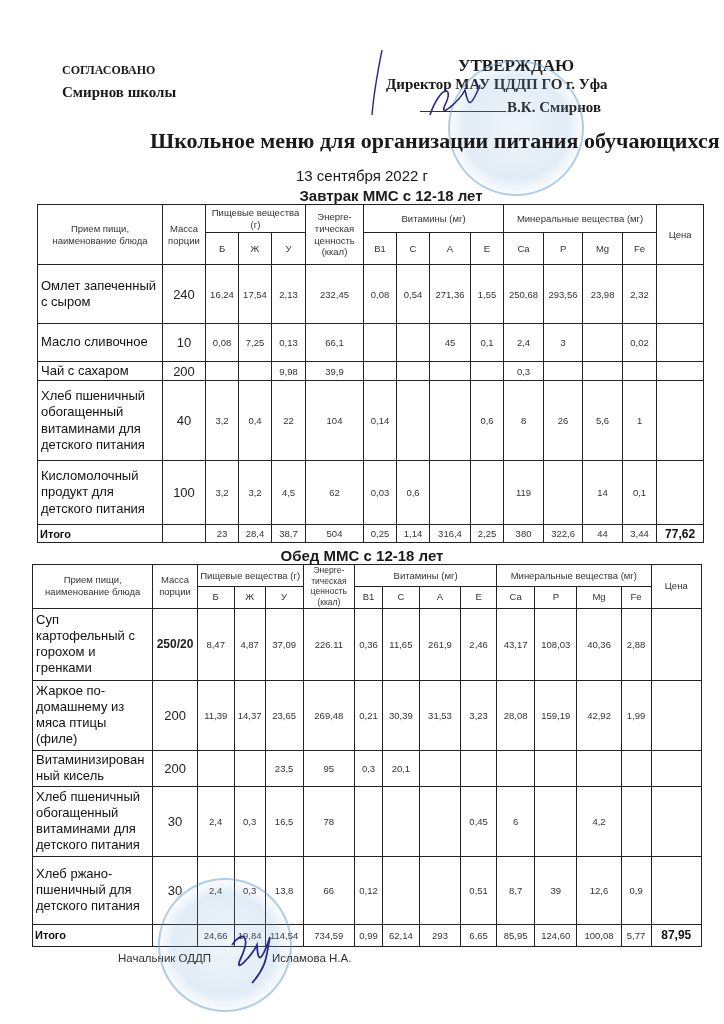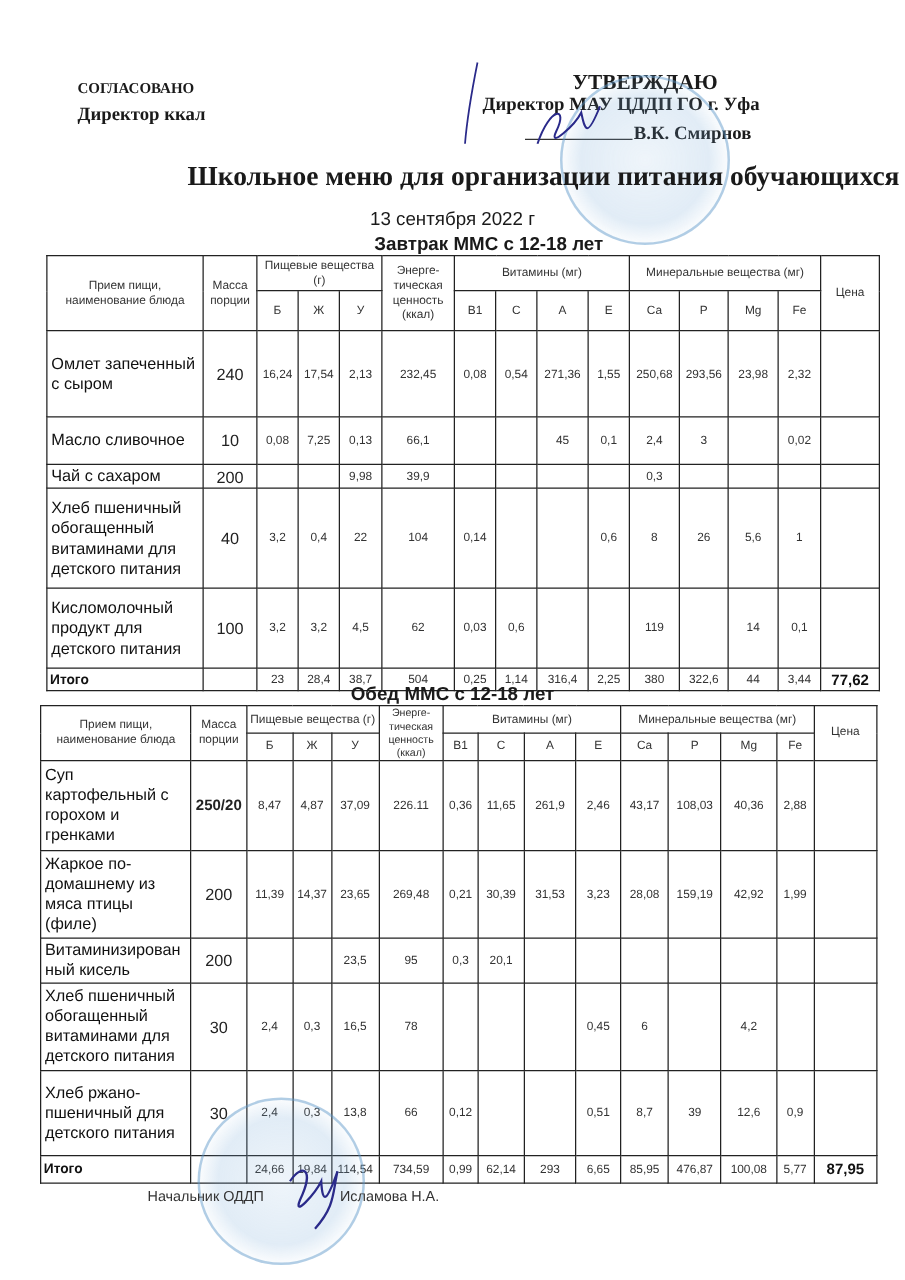--- a/index.html
+++ b/index.html
@@ -24,21 +24,21 @@
   table.menu td.total-label { font-size:11px; font-weight:bold; text-align:left; color:#111; }
   table.menu td.price { font-size:12px; font-weight:bold; color:#111; }
   .stamp { border-radius:50%; border:2px solid rgba(90,150,200,0.45); background:radial-gradient(circle, rgba(120,170,215,0.12) 0%, rgba(120,170,215,0.22) 55%, rgba(120,170,215,0.05) 70%); }
   .footer-sign { left:118px; top:952px; font-size:11.5px; color:#333; }
   .footer-name { left:272px; top:952px; font-size:11.5px; color:#333; }
 </style>
 </head>
 <body>
 
 <div class="abs serif hdr-left-1">СОГЛАСОВАНО</div>
-<div class="abs serif hdr-left-2">Директор ккал</div>
+<div class="abs serif hdr-left-2">Смирнов школы</div>
 <div class="abs serif hdr-right-1">УТВЕРЖДАЮ</div>
 <div class="abs serif hdr-right-2">Директор МАУ ЦДДП ГО г. Уфа</div>
 <div class="abs sig-line"></div>
 <div class="abs serif hdr-right-3">В.К. Смирнов</div>
 
 <div class="abs stamp" style="left:448px; top:60px; width:132px; height:132px;"></div>
 <svg class="abs" style="left:370px; top:45px;" width="140" height="80" viewBox="0 0 140 80">
   <path d="M12 5 C 8 25, 4 45, 2 70" stroke="#2a2a8a" stroke-width="1.4" fill="none"></path>
   <path d="M60 70 C 70 40, 85 40, 75 60 C 68 75, 90 55, 95 45 C 98 60, 100 65, 110 40" stroke="#2a2a8a" stroke-width="1.6" fill="none"></path>
 </svg>
@@ -82,21 +82,21 @@
     <th>У</th>
     <th>B1</th>
     <th>C</th>
     <th>A</th>
     <th>E</th>
     <th>Ca</th>
     <th>P</th>
     <th>Mg</th>
     <th>Fe</th>
   </tr>
-  <tr style="height:69px">
+  <tr style="height:59px">
     <td class="name">Омлет запеченный с сыром</td>
     <td class="mass">240</td>
     <td>16,24</td>
     <td>17,54</td>
     <td>2,13</td>
     <td>232,45</td>
     <td>0,08</td>
     <td>0,54</td>
     <td>271,36</td>
     <td>1,55</td>
@@ -327,21 +327,21 @@
     <td></td>
     <td>24,66</td>
     <td>19,84</td>
     <td>114,54</td>
     <td>734,59</td>
     <td>0,99</td>
     <td>62,14</td>
     <td>293</td>
     <td>6,65</td>
     <td>85,95</td>
-    <td>476,87</td>
+    <td>124,60</td>
     <td>100,08</td>
     <td>5,77</td>
     <td class="price">87,95</td>
   </tr>
 </tbody>
   </table>
 
 <div class="abs stamp" style="left:158px; top:878px; width:130px; height:130px;"></div>
 <svg class="abs" style="left:222px; top:925px;" width="60" height="60" viewBox="0 0 60 60">
   <path d="M10 20 C 20 5, 30 10, 18 35 C 12 50, 30 30, 35 20 C 36 40, 40 35, 48 12 C 44 30, 46 40, 30 58" stroke="#2a2a8a" stroke-width="1.8" fill="none"></path>

